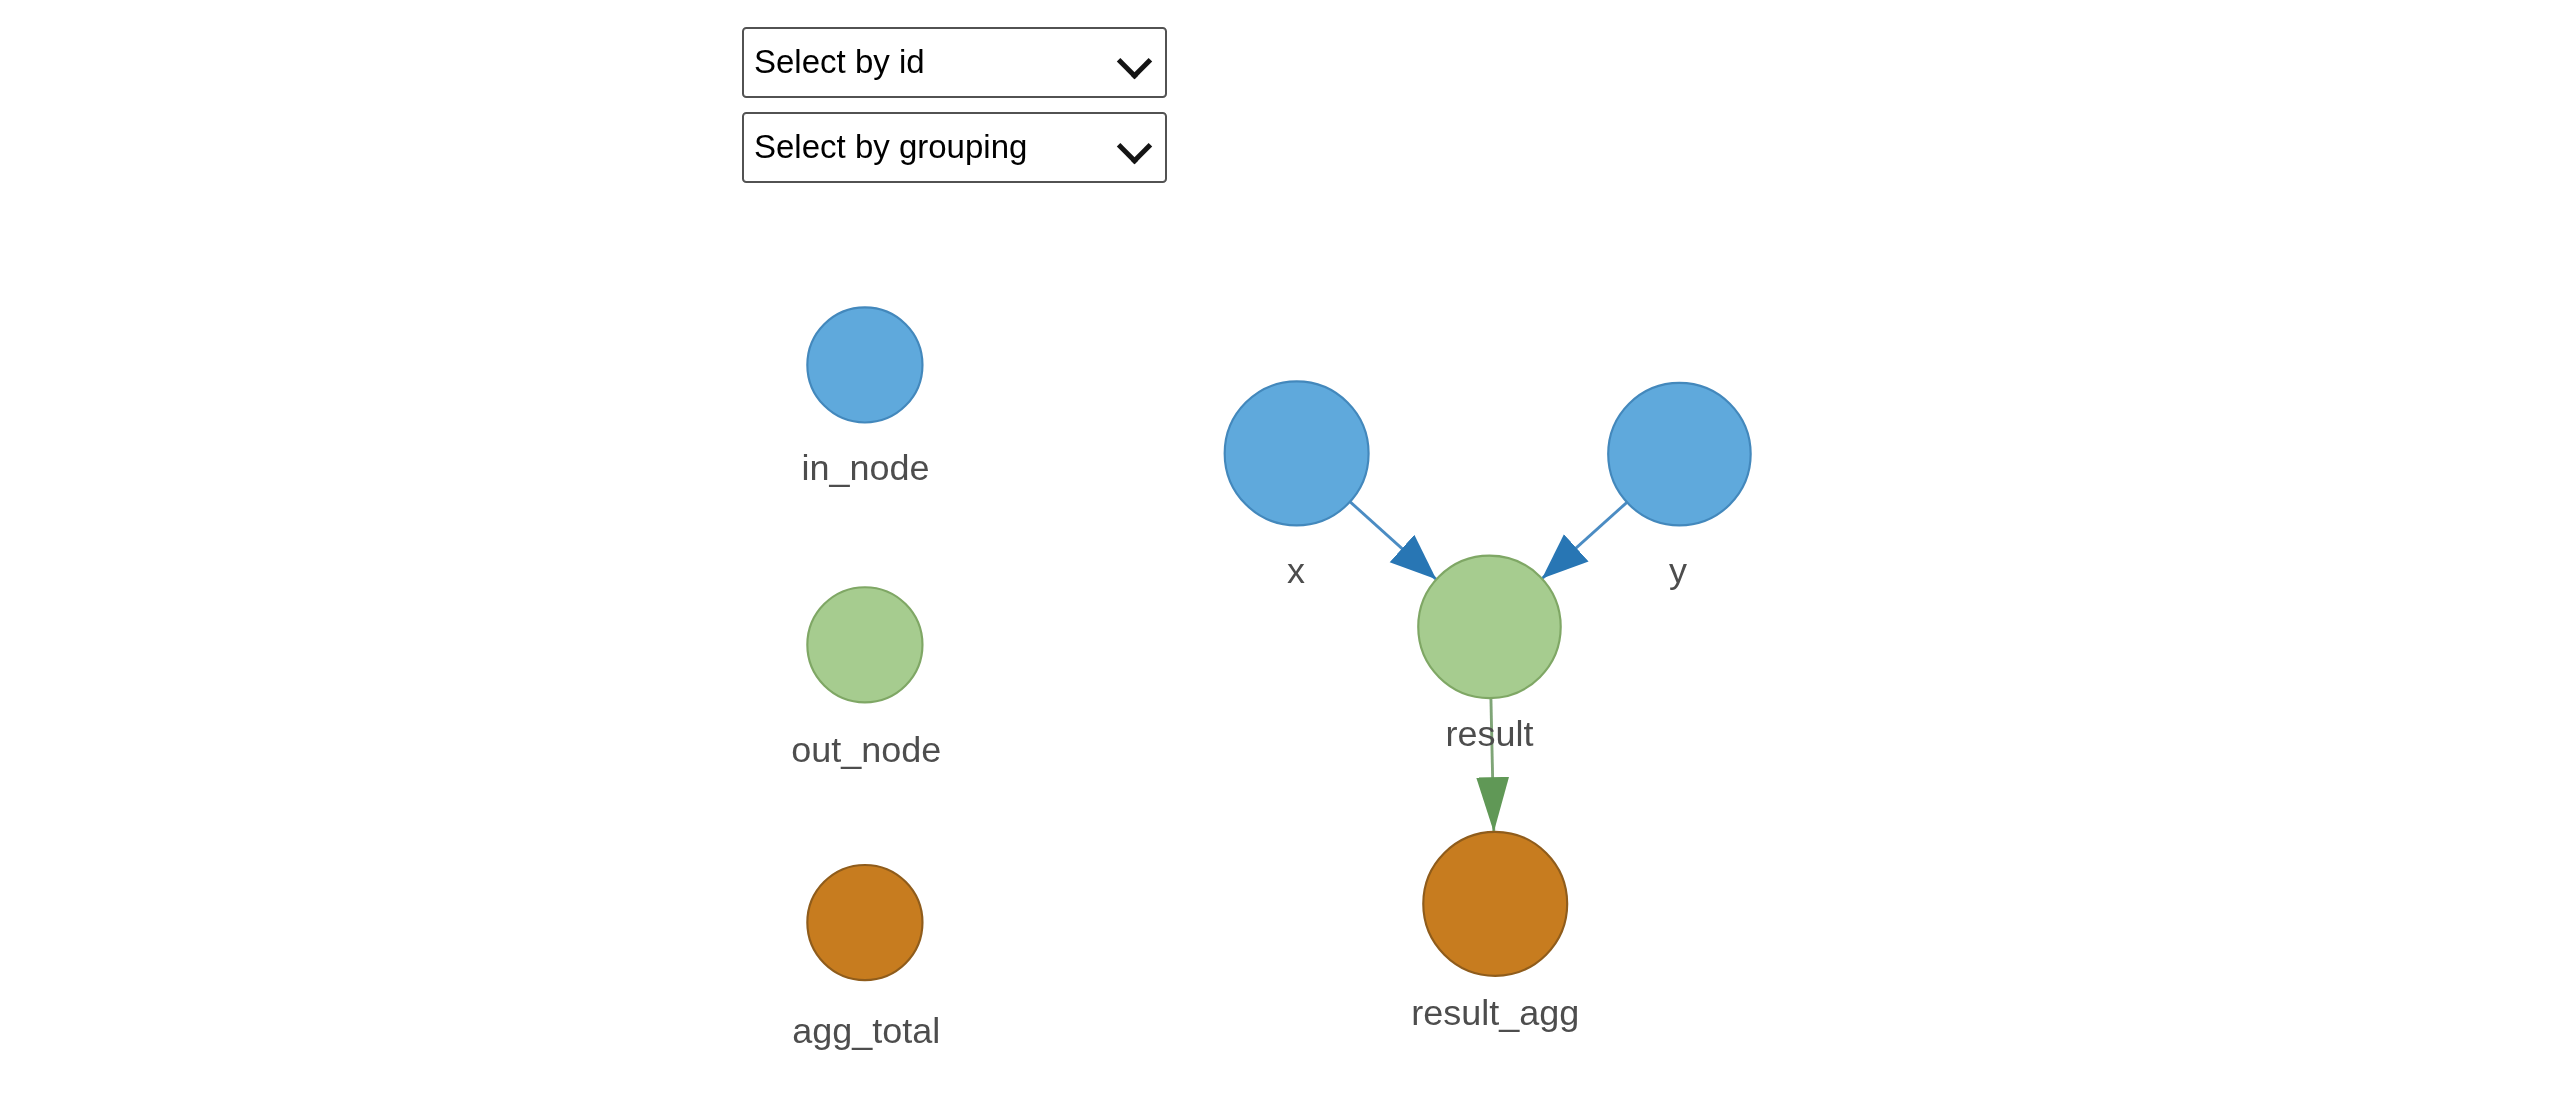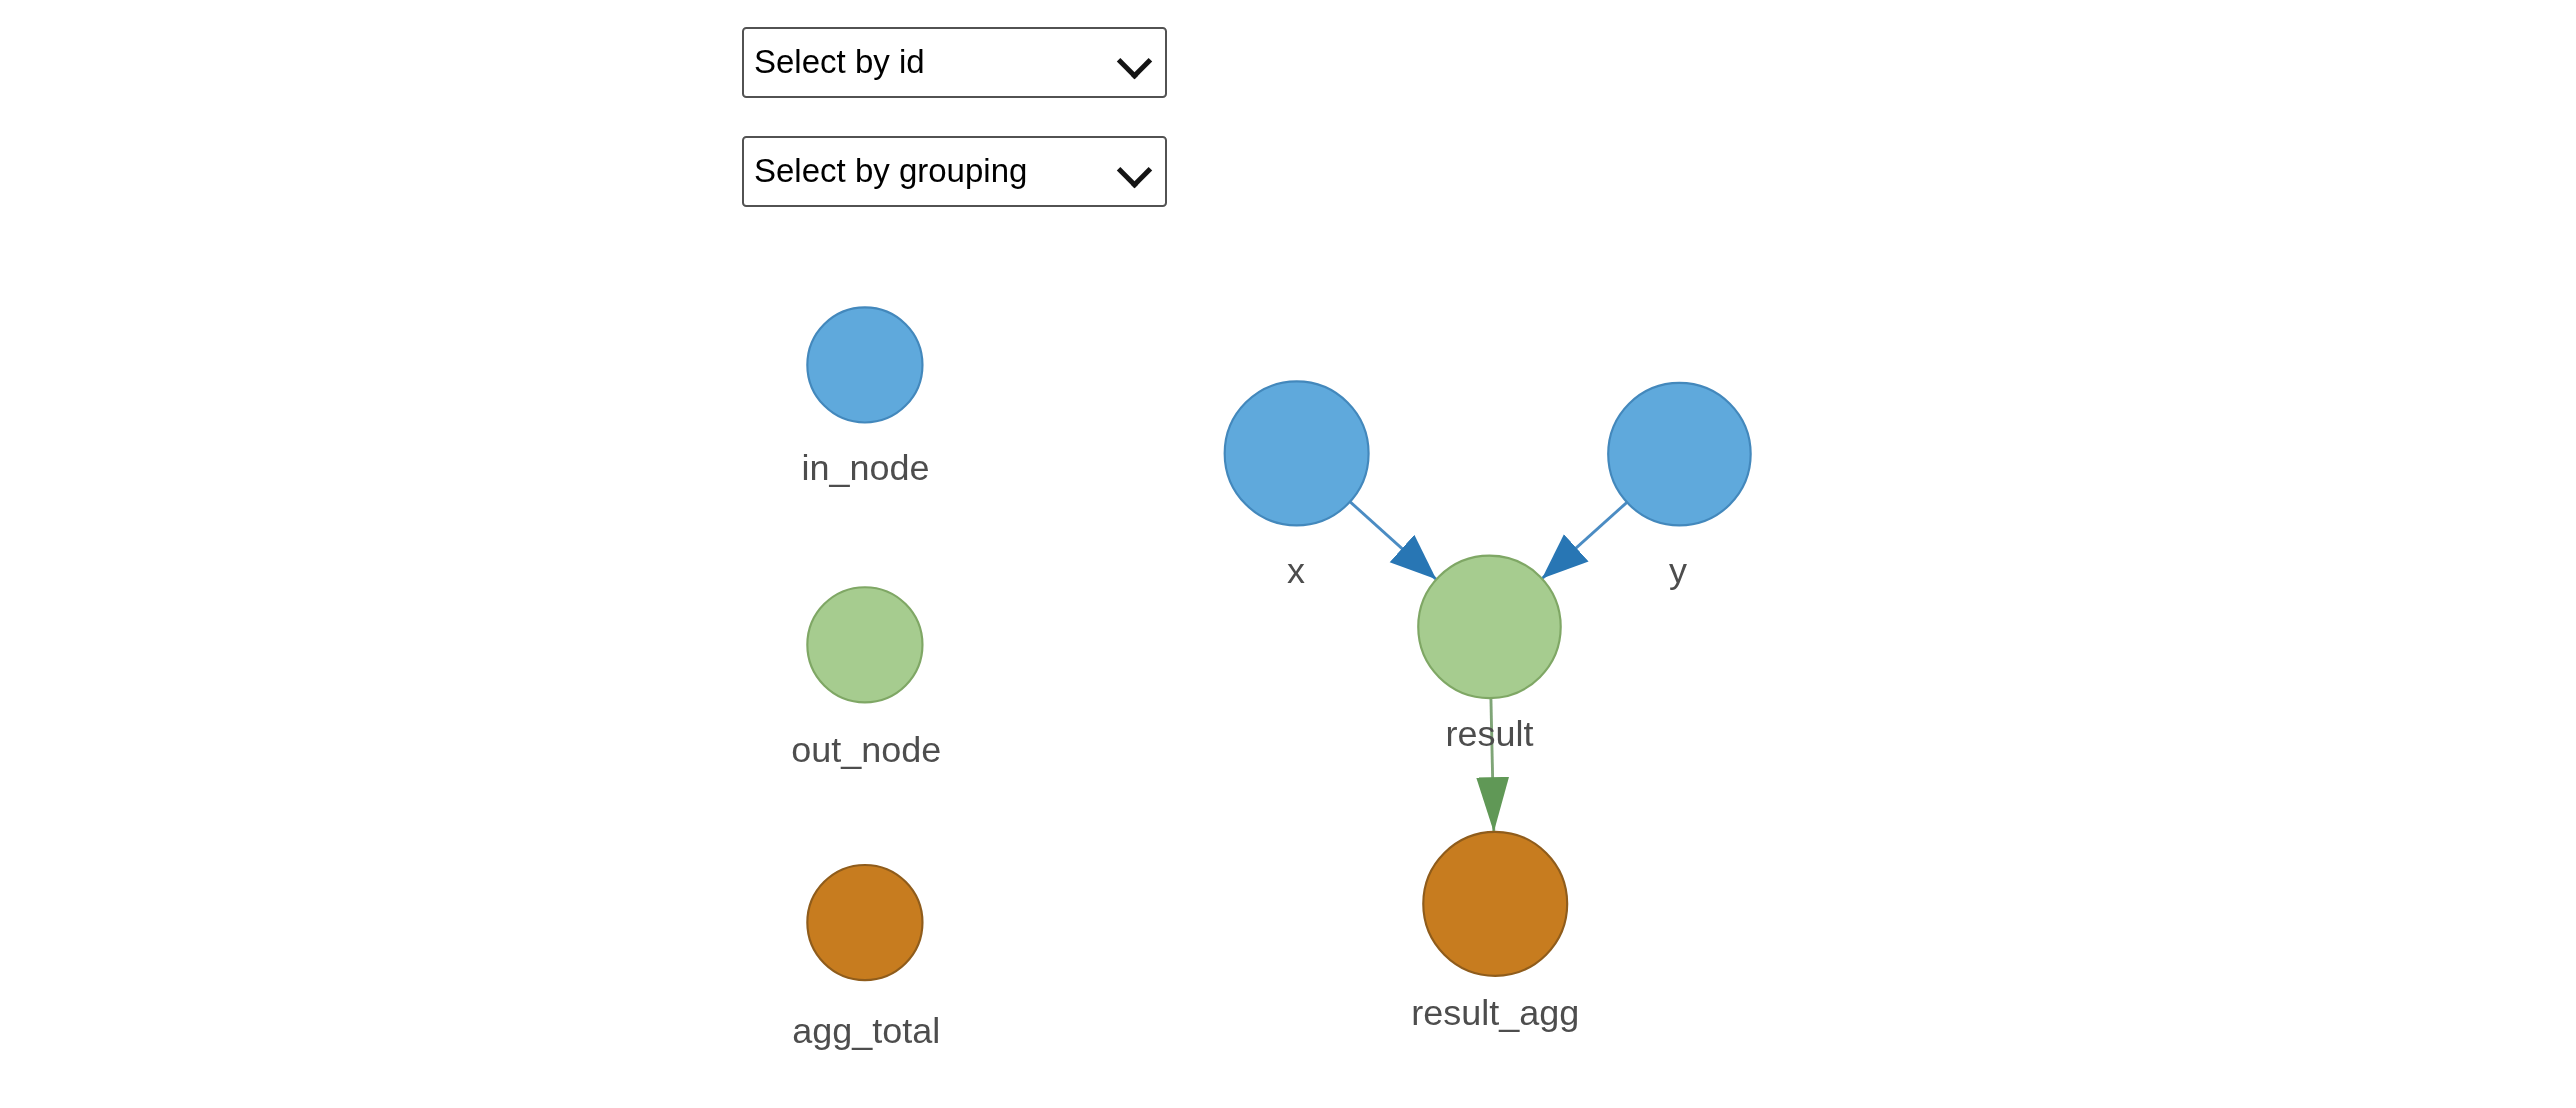--- a/index.html
+++ b/index.html
@@ -14,21 +14,21 @@
     position: relative;
     font-family: "Liberation Sans", sans-serif;
   }
   .select-wrap {
     position: absolute;
     left: 742px;
     width: 425px;
     height: 71px;
   }
   #wrap-id { top: 27px; }
-  #wrap-grouping { top: 136px; }
+  #wrap-grouping { top: 112px; }
   select.flat-select {
     -webkit-appearance: none;
     -moz-appearance: none;
     appearance: none;
     width: 100%;
     height: 100%;
     box-sizing: border-box;
     border: 2.2px solid #525252;
     border-radius: 4.3px;
     background: #ffffff;

